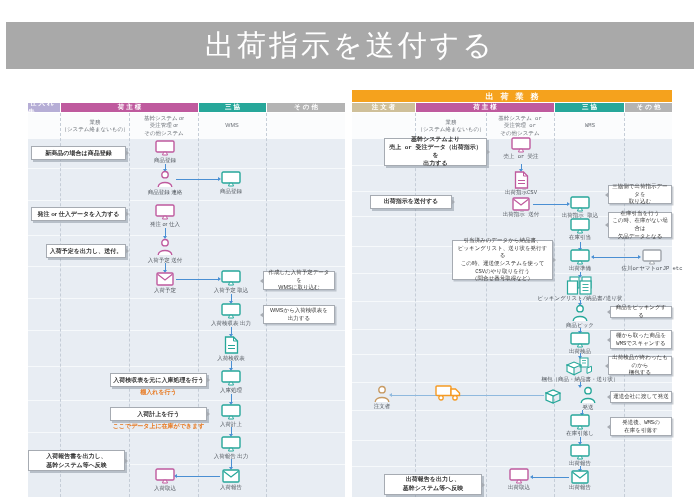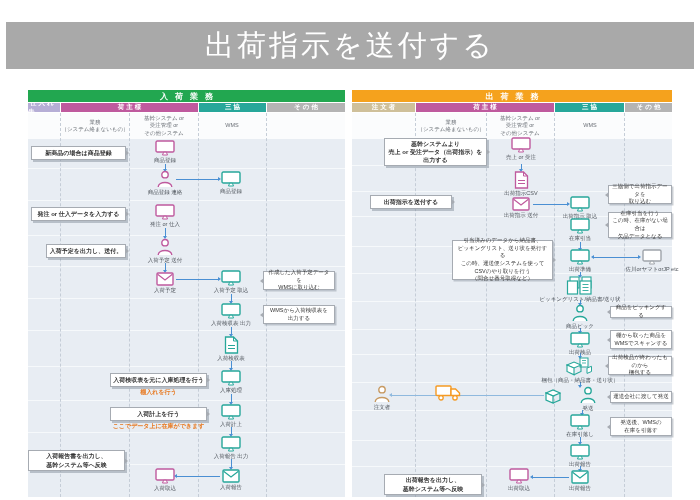--- a/index.html
+++ b/index.html
@@ -86,21 +86,20 @@
   }
   .arr-h.light { background:#8fb9de; }
   .arr-h.light.left::before { border-right-color:#8fb9de; }
 </style>
 </head>
 <body>
 
 <div class="titlebar">出荷指示を送付する</div>
 <div id="diagram">
     <div class="panel" style="left: 28px; width: 317px;">
-      <div class="phead" style="background: rgb(34, 167, 80);">入荷業務</div>
       <div class="colcell" style="left: 0px; width: 32px; background: rgb(182, 174, 214);">仕入れ先</div>
       <div class="colcell" style="left: 33px; width: 137px; background: rgb(191, 90, 158);">荷主様</div>
       <div class="colcell" style="left: 171px; width: 67px; background: rgb(39, 167, 154);">三協</div>
       <div class="colcell" style="left: 239px; width: 78px; background: rgb(180, 180, 180);">その他</div>
       <div class="subrow"></div>
       <div class="subcell" style="left: 33px; width: 68px;">業務
 （システム絡まないもの）</div>
       <div class="subcell" style="left: 103px; width: 66px;">基幹システム or
 受注管理 or
 その他システム</div>
@@ -210,21 +209,21 @@
           <rect x="1" y="1" width="16" height="12" rx="1" fill="#fff" stroke="#27a79a" stroke-width="1.4"></rect>
           <path d="M1.6 2.2 L9 8 L16.4 2.2" fill="none" stroke="#27a79a" stroke-width="1.2"></path>
         </svg></div>
       <div class="nlabel" style="left: 203px; top: 394px;">入荷報告</div>
       <div class="icon" style="left: 127px; top: 378px;"><svg width="20" height="16" viewBox="0 0 20 16">
           <rect x="1" y="1" width="18" height="11" rx="1.3" fill="#fff" stroke="#bf5a9e" stroke-width="1.4"></rect>
           <path d="M7.5 15 L12.5 15 L11.4 12.2 L8.6 12.2 Z" fill="#fff" stroke="#bf5a9e" stroke-width="1"></path>
         </svg></div>
       <div class="nlabel" style="left: 137px; top: 395px;">入荷取込</div>
     </div>
-    <div class="panel" style="left: 352px; width: 320px;">
+    <div class="panel" style="left: 352px; width: 320px; font-family: Liberation Mono, monospace;">
       <div class="phead" style="background: rgb(245, 162, 29);">出荷業務</div>
       <div class="colcell" style="left: 0px; width: 63px; background: rgb(207, 192, 154);">注文者</div>
       <div class="colcell" style="left: 64px; width: 138px; background: rgb(191, 90, 158);">荷主様</div>
       <div class="colcell" style="left: 203px; width: 69px; background: rgb(39, 167, 154);">三協</div>
       <div class="colcell" style="left: 273px; width: 47px; background: rgb(180, 180, 180);">その他</div>
       <div class="subrow"></div>
       <div class="subcell" style="left: 65px; width: 68px;">業務
 （システム絡まないもの）</div>
       <div class="subcell" style="left: 135px; width: 66px;">基幹システム or
 受注管理 or

